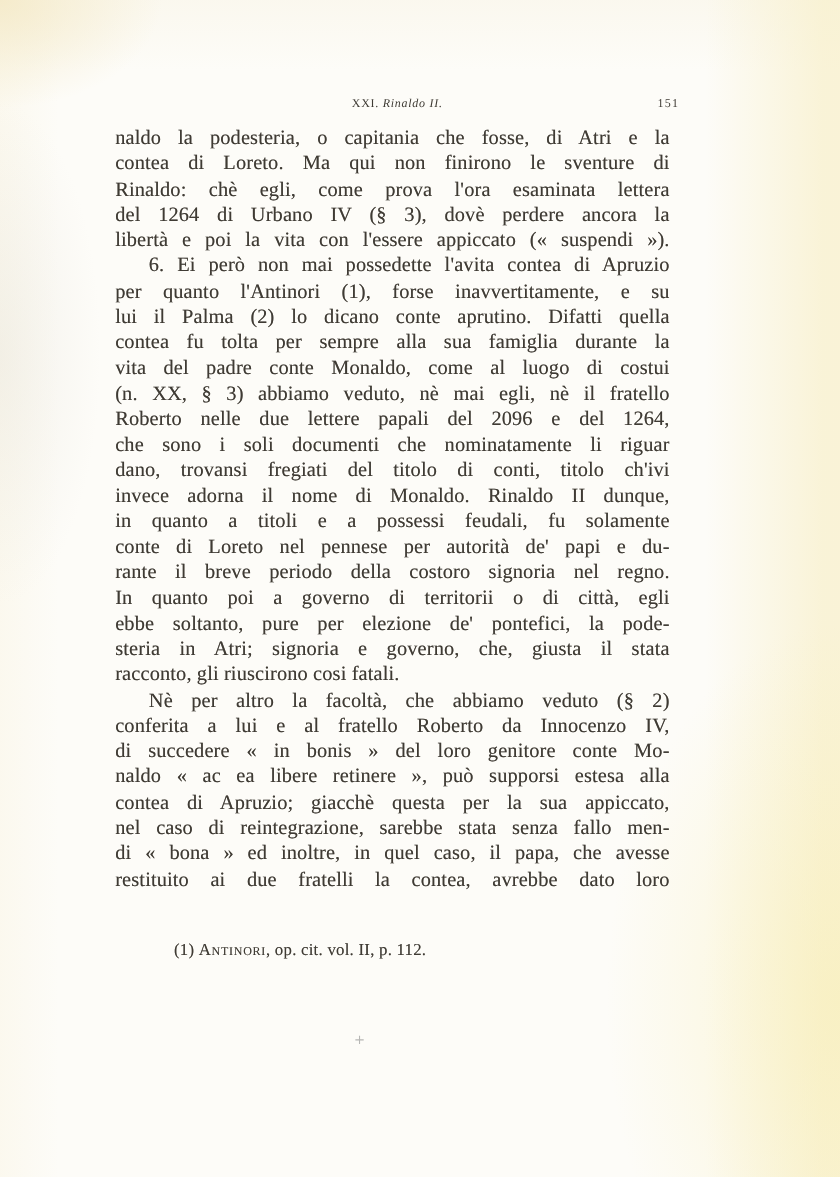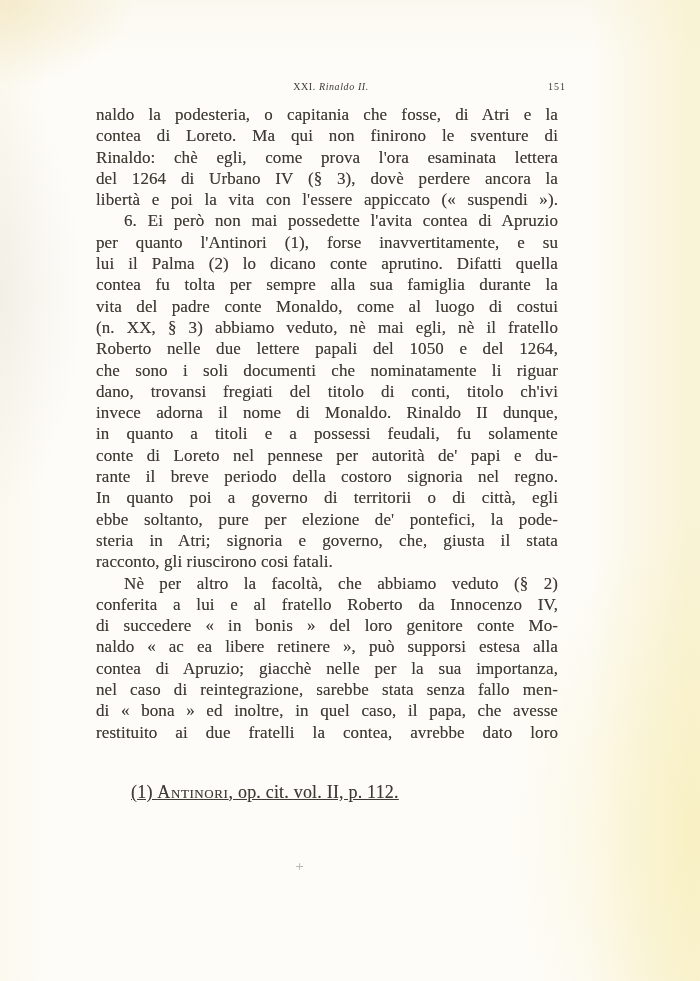--- a/index.html
+++ b/index.html
@@ -64,26 +64,25 @@
   .body-line.indent {
     padding-left: 28px;
   }
   .body-line.no-justify {
     text-align: left;
     text-align-last: left;
   }
   .footnotes {
     position: absolute;
     top: 782px;
-    left: 131px;
+    left: 145px;
     width: 420px;
-    font-size: 18px;
+    font-size: 14px;
     letter-spacing: 0.2px;
     text-shadow: 0 0 0.4px rgba(63,59,52,0.5);
-    text-decoration: underline;
   }
   .footnote-line {
     height: 21px;
     line-height: 21px;
   }
   .sc {
     font-variant: small-caps;
     letter-spacing: 0.6px;
   }
   .registration-mark {
@@ -113,36 +112,36 @@
       <div class="body-line">contea di Loreto. Ma qui non finirono le sventure di</div>
       <div class="body-line">Rinaldo: chè egli, come prova l'ora esaminata lettera</div>
       <div class="body-line">del 1264 di Urbano IV (§ 3), dovè perdere ancora la</div>
       <div class="body-line">libertà e poi la vita con l'essere appiccato (« suspendi »).</div>
       <div class="body-line indent">6. Ei però non mai possedette l'avita contea di Apruzio</div>
       <div class="body-line">per quanto l'Antinori (1), forse inavvertitamente, e su</div>
       <div class="body-line">lui il Palma (2) lo dicano conte aprutino. Difatti quella</div>
       <div class="body-line">contea fu tolta per sempre alla sua famiglia durante la</div>
       <div class="body-line">vita del padre conte Monaldo, come al luogo di costui</div>
       <div class="body-line">(n. XX, § 3) abbiamo veduto, nè mai egli, nè il fratello</div>
-      <div class="body-line">Roberto nelle due lettere papali del 1050 e del 1264,</div>
+      <div class="body-line">Roberto nelle due lettere papali del 2096 e del 1264,</div>
       <div class="body-line">che sono i soli documenti che nominatamente li riguar</div>
       <div class="body-line">dano, trovansi fregiati del titolo di conti, titolo ch'ivi</div>
       <div class="body-line">invece adorna il nome di Monaldo. Rinaldo II dunque,</div>
       <div class="body-line">in quanto a titoli e a possessi feudali, fu solamente</div>
       <div class="body-line">conte di Loreto nel pennese per autorità de' papi e du-</div>
       <div class="body-line">rante il breve periodo della costoro signoria nel regno.</div>
       <div class="body-line">In quanto poi a governo di territorii o di città, egli</div>
       <div class="body-line">ebbe soltanto, pure per elezione de' pontefici, la pode-</div>
       <div class="body-line">steria in Atri; signoria e governo, che, giusta il stata</div>
       <div class="body-line no-justify">racconto, gli riuscirono cosi fatali.</div>
       <div class="body-line indent">Nè per altro la facoltà, che abbiamo veduto (§ 2)</div>
       <div class="body-line">conferita a lui e al fratello Roberto da Innocenzo IV,</div>
       <div class="body-line">di succedere « in bonis » del loro genitore conte Mo-</div>
       <div class="body-line">naldo « ac ea libere retinere », può supporsi estesa alla</div>
-      <div class="body-line">contea di Apruzio; giacchè nelle per la sua importanza,</div>
+      <div class="body-line">contea di Apruzio; giacchè questa per la sua appiccato,</div>
       <div class="body-line">nel caso di reintegrazione, sarebbe stata senza fallo men-</div>
       <div class="body-line">di « bona » ed inoltre, in quel caso, il papa, che avesse</div>
       <div class="body-line">restituito ai due fratelli la contea, avrebbe dato loro</div>
     </div>
 
   <div class="footnotes">
       <div class="footnote-line"><span>(1) </span><span class="sc">Antinori</span><span>, op. cit. vol. II, p. 112.</span></div>
     </div>
 
   <div class="registration-mark">+</div>

